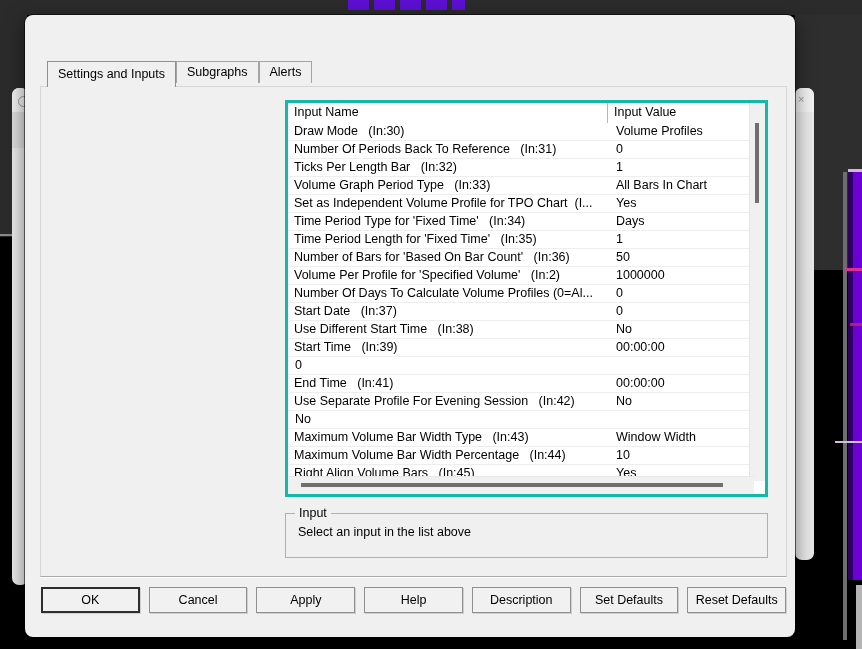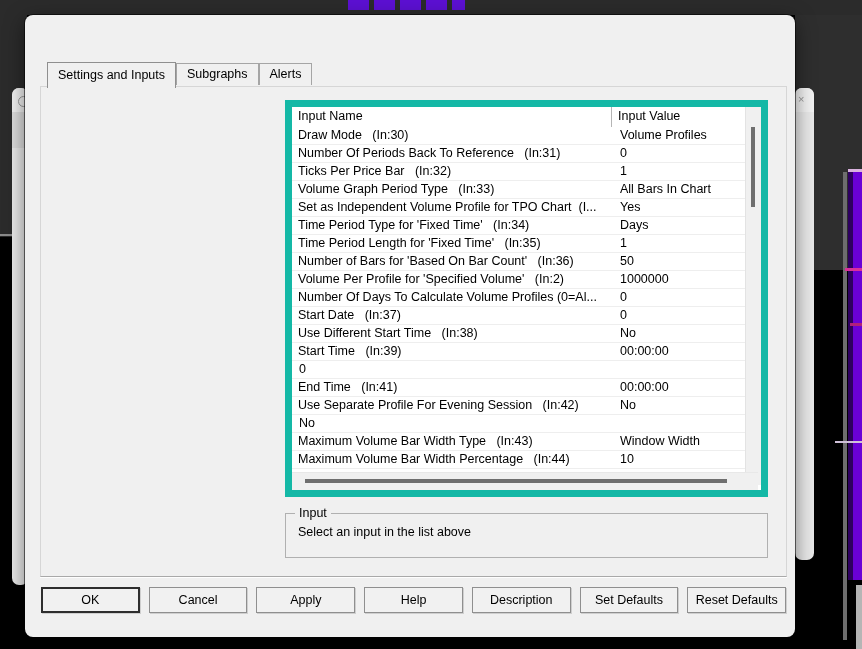--- a/index.html
+++ b/index.html
@@ -35,41 +35,41 @@
   
   .dialog{
     left:25px;top:15px;width:770px;height:622px;background:#f0f0f0;
     border-radius:8px;overflow:hidden;
     box-shadow:0 0 0 1px rgba(0,0,0,.55),0 6px 20px rgba(0,0,0,.5);
   }
   .titlebar{left:0;top:0;width:770px;height:33px;background:#030303;display:flex;align-items:center;}
   .title{color:#fff;font-size:13px;padding-left:13px;flex:1;white-space:nowrap;}
   .close-btn{width:42px;height:33px;display:flex;align-items:center;justify-content:center;color:#fff;font-size:13px;cursor:default;}
   
-  .tabs{left:22px;top:46px;display:flex;align-items:center;height:26px;z-index:3;}
+  .tabs{left:22px;top:46px;display:flex;align-items:flex-start;height:26px;z-index:3;}
   .tab{height:21px;line-height:21px;padding:0 10px;font-size:12.5px;background:#f0f0f0;
        border:1px solid #a5a5a5;border-bottom:none;white-space:nowrap;}
   .tab.active{height:25px;line-height:25px;margin-bottom:-1px;position:relative;z-index:4;border-color:#8f8f8f;}
   .tabpage{left:15px;top:71px;width:745px;height:489px;background:#f0f0f0;
            border:1px solid #d6d6d6;border-bottom-color:#a9a9a9;box-shadow:0 1px 0 rgba(255,255,255,.9);z-index:1;}
   
   .lbl{font-size:12.5px;white-space:nowrap;}
   .combo{background:#fff;border:1px solid #8c8c8c;display:flex;align-items:center;}
   .combo .val{flex:1;font-size:12.5px;padding-left:5px;white-space:nowrap;overflow:hidden;}
   .combo .drop{width:18px;align-self:stretch;background:#f0f0f0;border-left:1px solid #a5a5a5;
                display:flex;align-items:center;justify-content:center;font-size:7px;color:#222;}
   .textinput{background:#fff;border:1px solid #8c8c8c;font-size:12.5px;padding:0 5px;font-family:"Liberation Sans",sans-serif;}
   .cbitem{display:flex;align-items:center;gap:8px;}
   .cbbox{width:13px;height:13px;background:#fff;border:1px solid #555;flex:0 0 13px;
          display:flex;align-items:center;justify-content:center;font-size:11px;font-weight:bold;line-height:13px;}
   .cblabel{font-size:12.5px;white-space:pre-line;line-height:14px;}
   .pushbtn{background:#f1f1f1;border:1px solid #8f8f8f;font-size:12.5px;color:#000;
            font-family:"Liberation Sans",sans-serif;box-shadow:1px 1px 0 #cfcfcf;}
   
-  .list{left:260px;top:85px;width:483px;height:397px;background:#fff;border:7px solid #14b8a6;box-sizing:border-box;z-index:2;}
+  .list{left:260px;top:85px;width:483px;height:397px;background:#fff;border:3px solid #14b8a6;box-sizing:border-box;z-index:2;}
   .lheader{position:absolute;left:0;top:0;width:100%;height:20px;background:#fff;border-bottom:1px solid #9e9e9e;display:flex;}
   .lheader .h1{width:320px;padding-left:6px;font-size:12.5px;line-height:19px;border-right:1px solid #b5b5b5;box-sizing:border-box;white-space:nowrap;overflow:hidden;}
   .lheader .h2{flex:1;padding-left:6px;font-size:12.5px;line-height:19px;white-space:nowrap;}
   .lbody{position:absolute;left:0;top:20px;width:466px;height:358px;overflow:hidden;}
   .coldiv{position:absolute;left:320px;top:20px;width:1px;height:358px;background:#f1f1f1;}
   .trow{height:17px;display:flex;border-bottom:1px solid #eeeeee;background:#fff;justify-content:center;}
   .tcell{font-size:12.5px;line-height:16px;white-space:pre;overflow:hidden;}
   .tcell.name{width:321px;padding-left:6px;box-sizing:border-box;}
   .tcell.value{flex:1;padding-left:7px;}
   .vscroll{position:absolute;right:0;top:0;width:15px;height:378px;background:#f0f0f0;border-left:1px solid #e3e3e3;}
@@ -199,21 +199,21 @@
     <div class="lbody">
         <div class="trow">
           <div class="tcell name">Draw Mode   (In:30)</div>
           <div class="tcell value">Volume Profiles</div>
         </div>
         <div class="trow">
           <div class="tcell name">Number Of Periods Back To Reference   (In:31)</div>
           <div class="tcell value">0</div>
         </div>
         <div class="trow">
-          <div class="tcell name">Ticks Per Price Bar   (In:32)</div>
+          <div class="tcell name">Ticks Per Length Bar   (In:32)</div>
           <div class="tcell value">1</div>
         </div>
         <div class="trow">
           <div class="tcell name">Volume Graph Period Type   (In:33)</div>
           <div class="tcell value">All Bars In Chart</div>
         </div>
         <div class="trow">
           <div class="tcell name">Set as Independent Volume Profile for TPO Chart  (I...</div>
           <div class="tcell value">Yes</div>
         </div>

